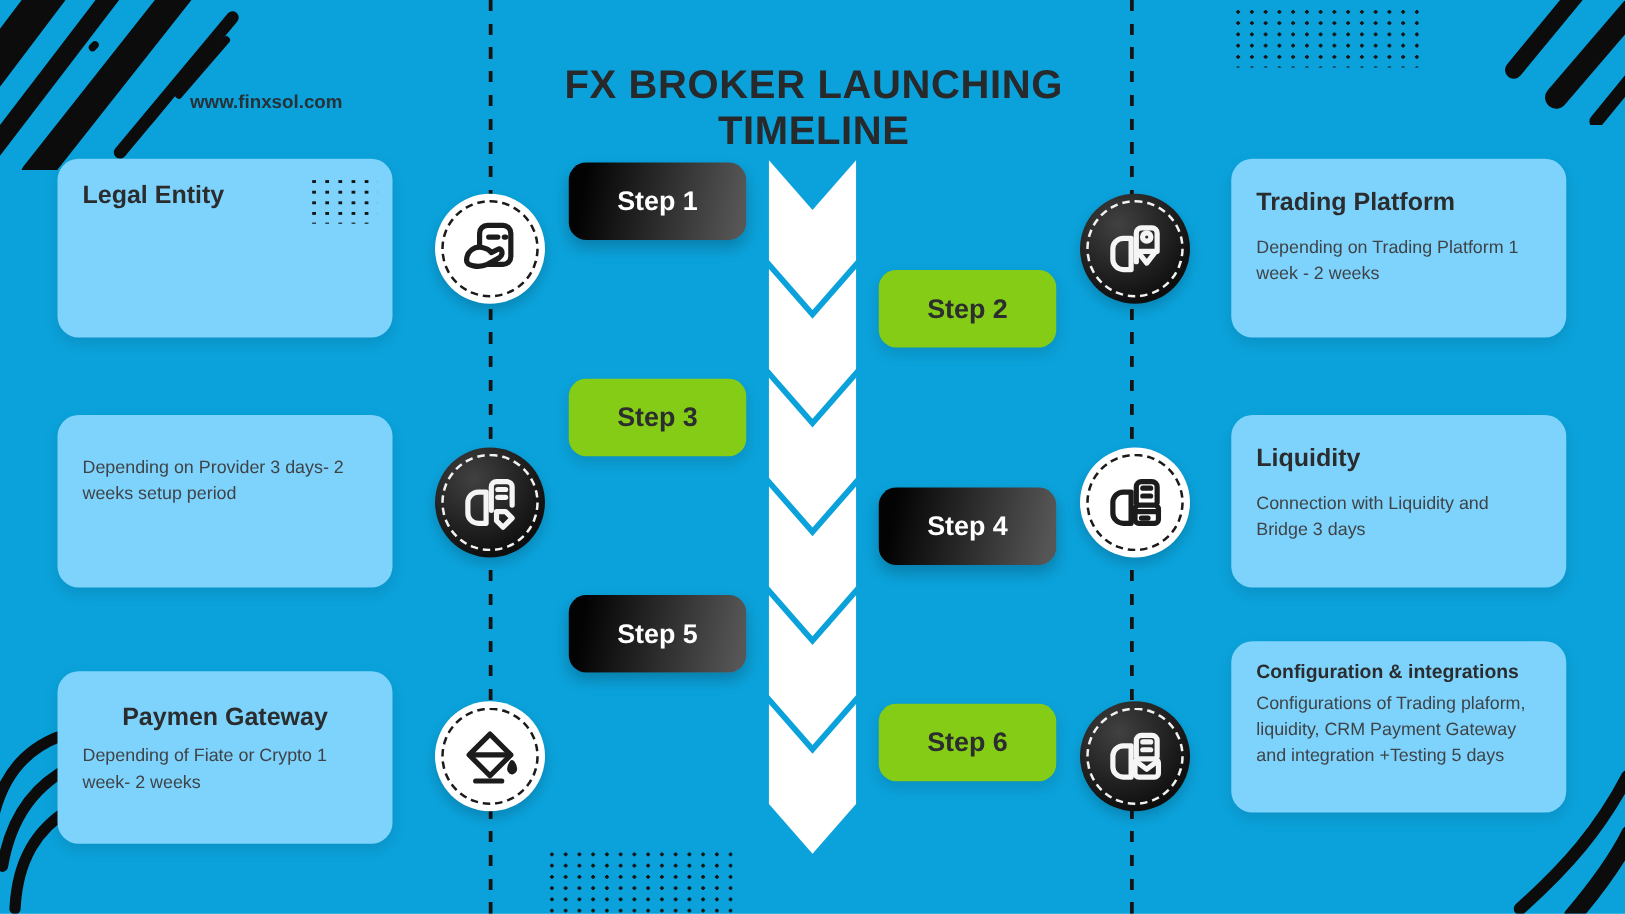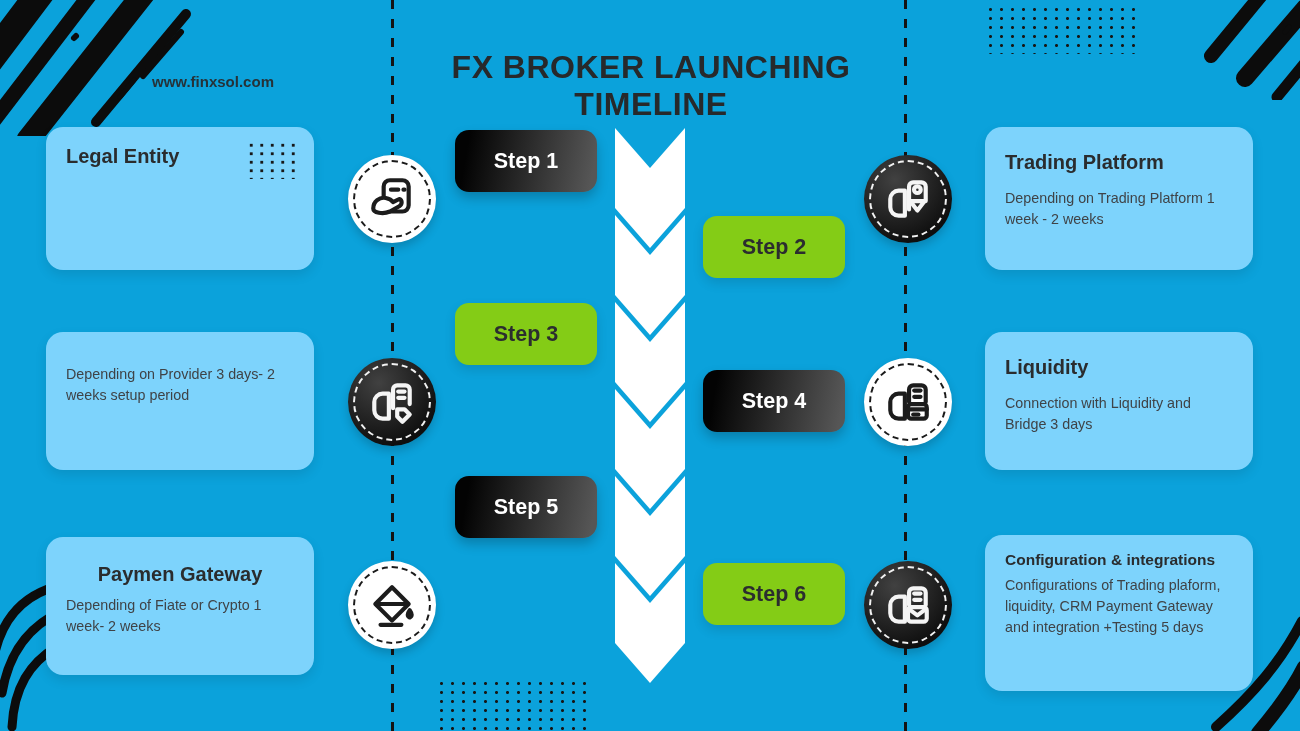--- a/index.html
+++ b/index.html
@@ -36,21 +36,21 @@
   .card h2{margin:2px 0 9px 0;font-size:20px;font-weight:800;color:#2a2c2e;}
   .card h2.small{font-size:15.5px;margin:0 0 6px 0;}
   .card p{margin:0;font-size:14.3px;line-height:1.48;}
   .card b{color:#2a2c2e;font-weight:800;}
   .card-l{left:46px;}
   .card-r{left:985px;}
   .cy1{top:127px;height:143px;}
   .cy2{top:332px;height:138px;}
   .cy3l{top:537px;height:138px;}
   .cy3l h2{margin-top:10px;}
-  .cy3r{top:535px;height:156px;}
+  .cy3r{top:513px;height:137px;}
 
   
   .dots{
     position:absolute;
     background-image:radial-gradient(#161616 1.5px,transparent 1.7px);
     background-size:11px 9px;z-index:4;
   }
   .dots-tr{left:985px;top:5px;width:150px;height:49px;}
   .dots-bc{left:436px;top:679px;width:150px;height:52px;}
   .dots-card{left:246px;top:141px;width:56px;height:38px;background-size:10.5px 8.5px;z-index:7;}
@@ -64,21 +64,21 @@
   .step.dark{
     background:linear-gradient(100deg,#030303 10%,#565656 95%);
     color:#ffffff;box-shadow:0 6px 12px rgba(0,0,0,.22);
   }
   .step.light{
     background:#84cc16;color:#2b2d2f;box-shadow:0 5px 12px rgba(0,0,0,.12);text-align:center;
   }
   .s1{left:455px;top:130px;}
   .s2{left:703px;top:216px;}
   .s3{left:455px;top:303px;}
-  .s4{left:703px;top:370px;background:linear-gradient(150deg,#060606 15%,#4f4f4f 100%);text-align:center;}
+  .s4{left:703px;top:390px;background:linear-gradient(150deg,#060606 15%,#4f4f4f 100%);text-align:center;}
   .s5{left:455px;top:476px;}
   .s6{left:703px;top:563px;}
 
   
   .arrow{position:absolute;left:615px;top:128px;z-index:5;}
 
   
   .icircle{
     position:absolute;width:88px;height:88px;border-radius:50%;z-index:6;
     display:flex;align-items:center;justify-content:center;

